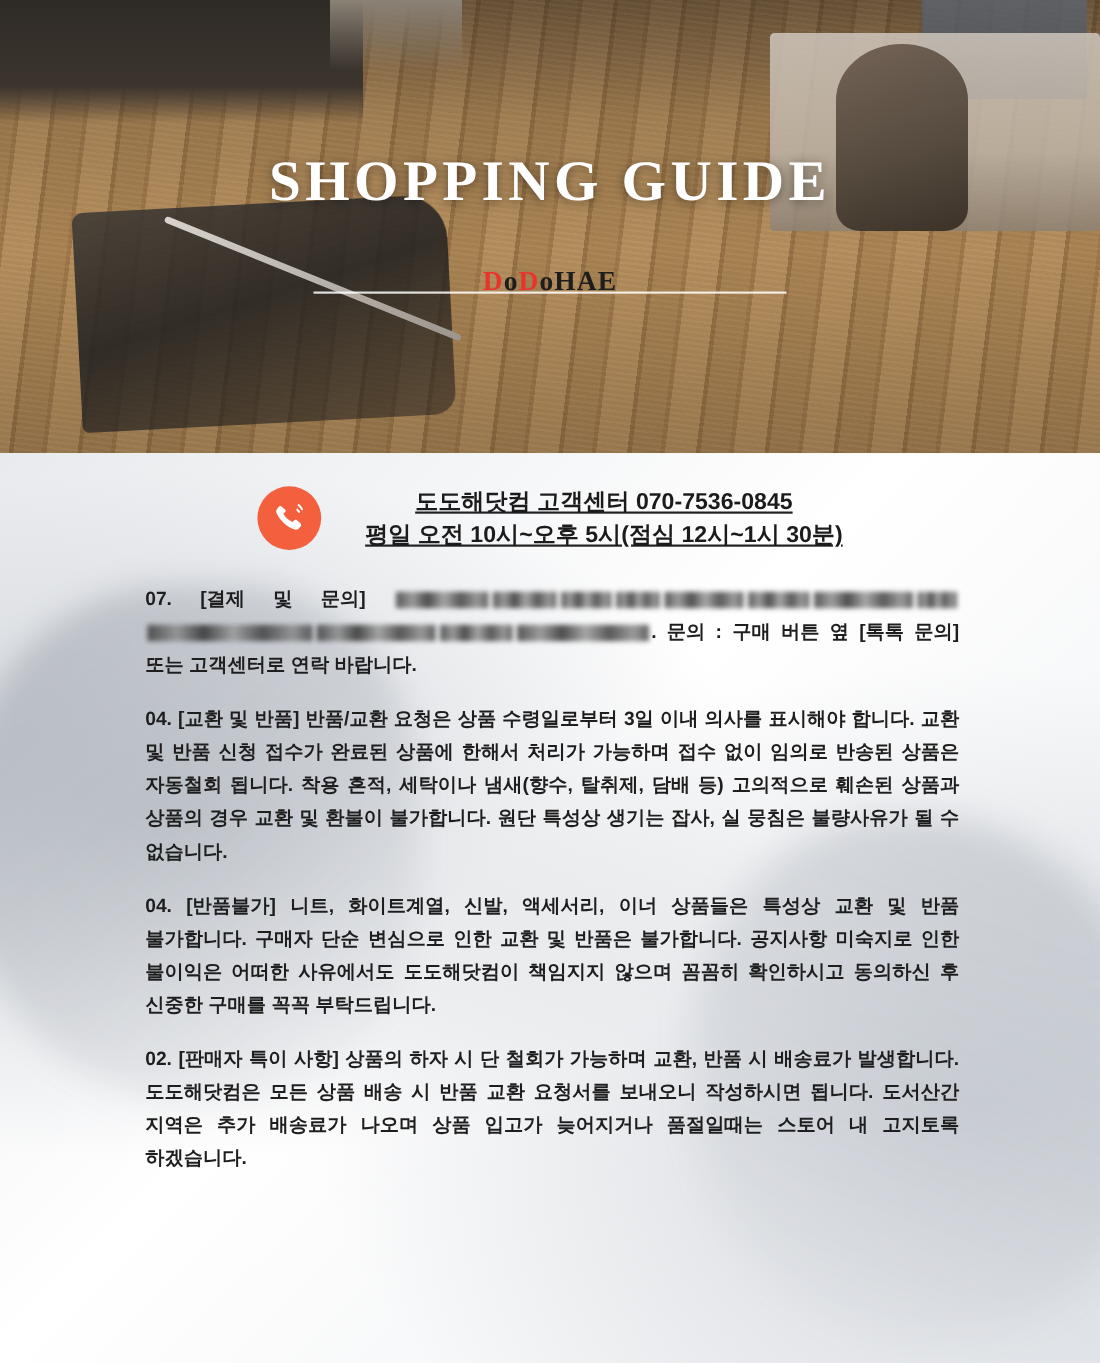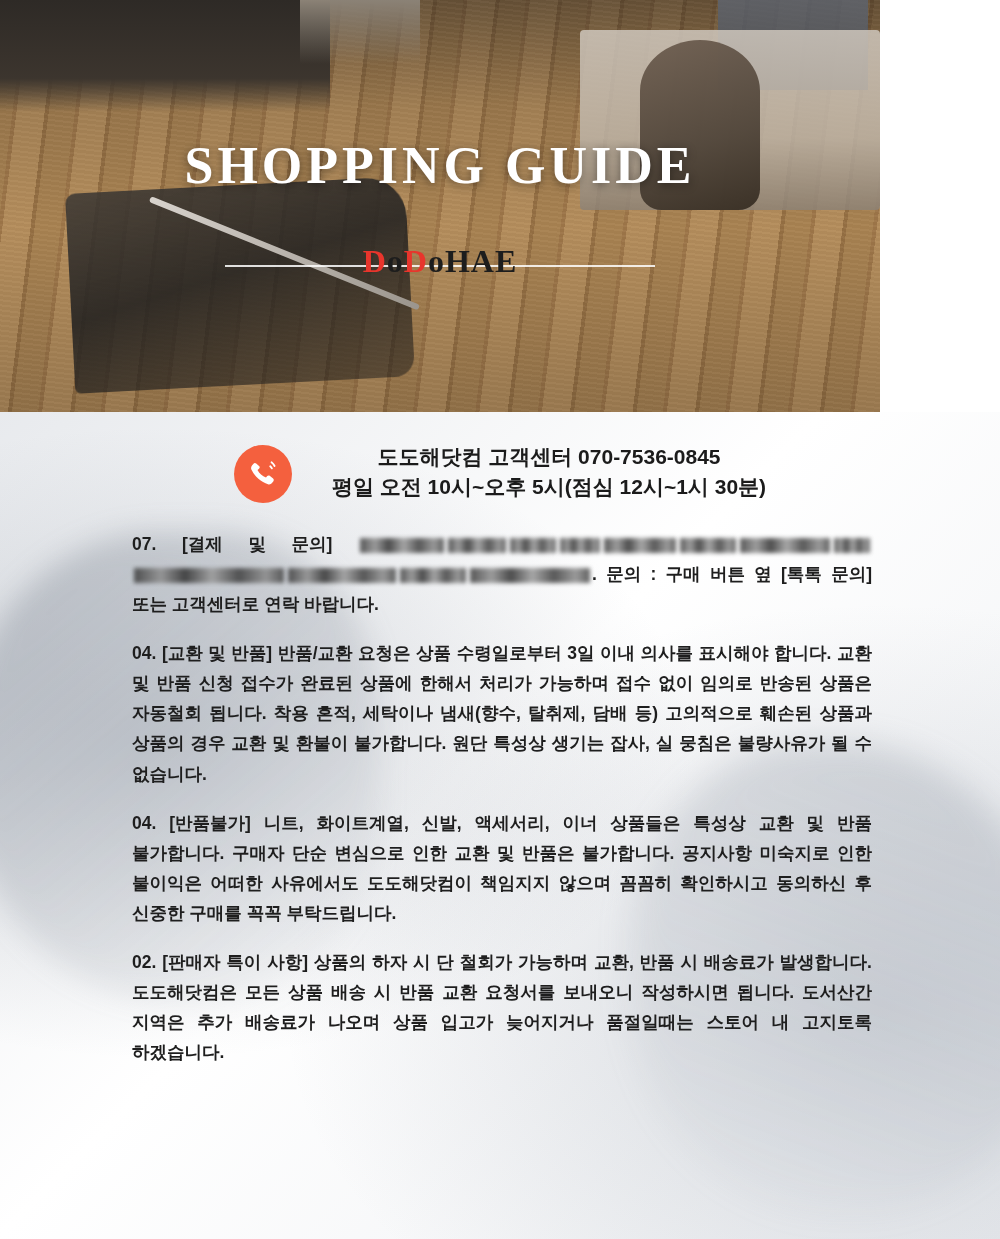--- a/index.html
+++ b/index.html
@@ -15,21 +15,21 @@
   .page {
     position: relative;
     width: 1000px;
     min-height: 1239px;
     overflow: hidden;
   }
 
   
   .hero {
     position: relative;
-    width: 880px;
+    width: 1000px;
     height: 412px;
     overflow: hidden;
     background: #6b6154;
   }
   .hero-photo {
     position: absolute;
     inset: 0;
     background:
       
       linear-gradient(180deg, rgba(40,34,28,0.55) 0%, rgba(40,34,28,0.18) 26%, rgba(30,26,22,0.05) 55%, rgba(30,26,22,0.22) 100%),
@@ -130,21 +130,21 @@
     top: 22px;
     width: 430px;
     margin-left: -215px;
     height: 2px;
     background: rgba(255,255,255,.85);
   }
   .hero-brand {
     position: relative;
     display: inline-block;
     padding: 0 18px;
-    font-size: 32px;
+    font-size: 25px;
     font-weight: bold;
     letter-spacing: 1px;
     font-family: "Liberation Serif", "DejaVu Serif", serif;
     color: #ffffff;
   }
   .hero-brand .red { color: #e8352c; }
   .hero-brand .dark { color: #1d1d1d; }
 
   
   .content {
@@ -181,24 +181,25 @@
     filter: blur(16px);
   }
   .content-inner {
     position: relative;
     padding: 24px 0 0 0;
   }
 
   
   .contact {
     display: flex;
-    align-items: flex-end;
+    align-items: flex-start;
     justify-content: center;
     gap: 40px;
     margin: 6px 0 26px 0;
+    text-decoration: underline;
   }
   .phone-icon {
     width: 58px; height: 58px;
     border-radius: 50%;
     background: #f4603e;
     display: flex; align-items: center; justify-content: center;
     flex: 0 0 auto;
   }
   .phone-icon svg { display:block; }
   .contact-lines {

